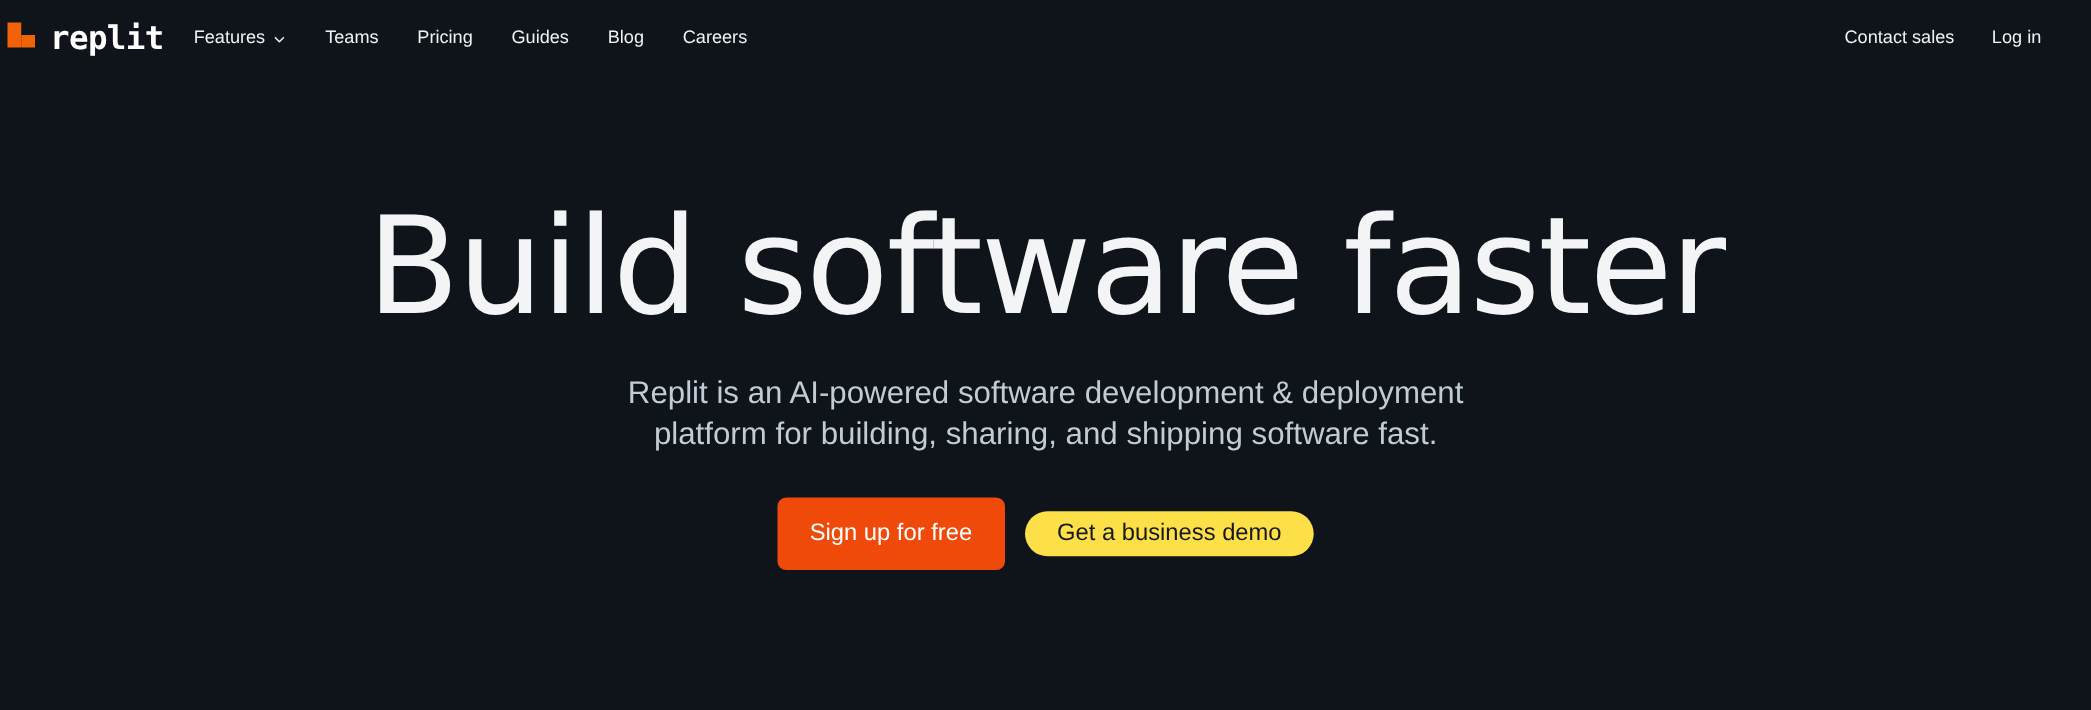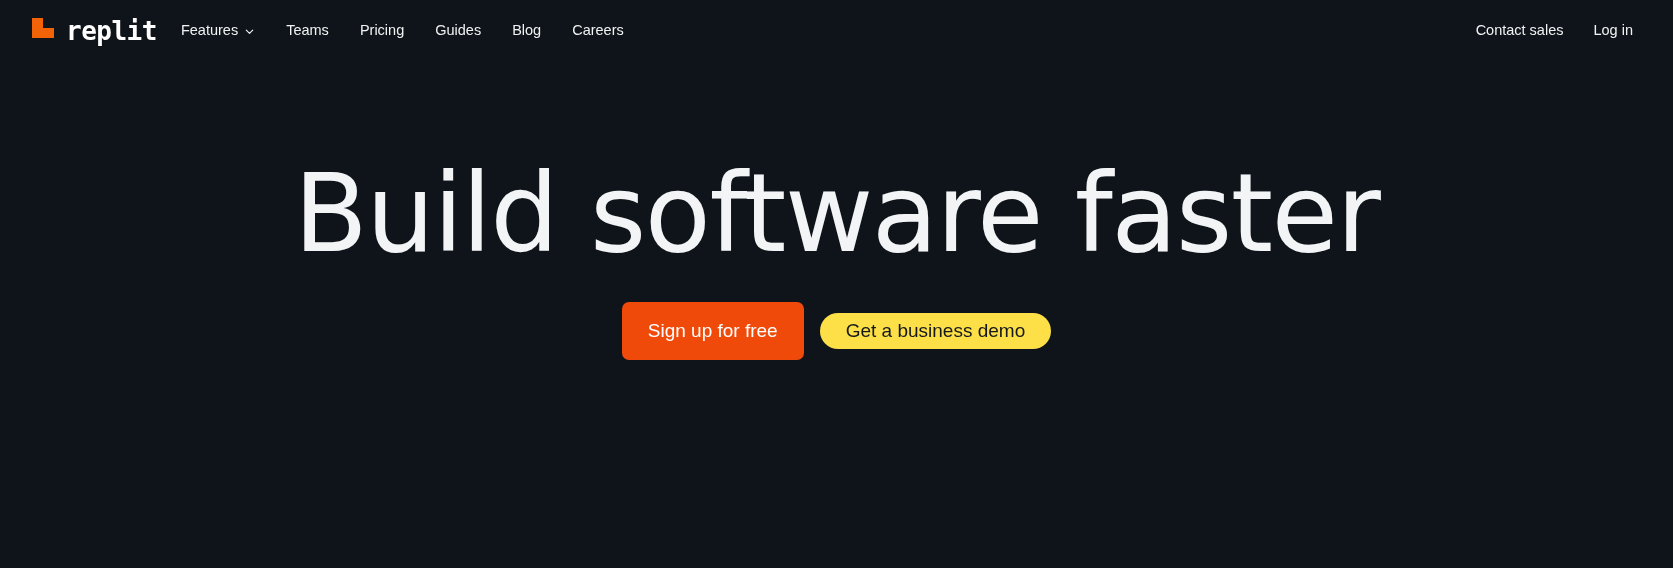--- a/index.html
+++ b/index.html
@@ -27,21 +27,21 @@
   }
 
   
   .navbar {
     position: absolute;
     top: 0; left: 0;
     width: 1673px;
     height: 60px;
     display: flex;
     align-items: center;
-    padding: 0 22px 0 30px;
+    padding: 0 22px 0 4px;
     background: #0e1419;
     z-index: 10;
   }
 
   .nav-left {
     display: flex;
     align-items: center;
     gap: 0px;
   }
 
@@ -272,20 +272,24 @@
         <span>Log in</span>
       </a>
 
     </div>
   </nav>
 
   <section class="hero">
 
     <h1 class="hero-title">Build software faster</h1>
 
+    <p class="hero-sub">
+      <span>Replit is an AI-powered software development &amp; deployment platform for</span>
+      <span>building, sharing, and shipping software fast.</span>
+    </p>
 
     <div class="hero-cta">
       <button class="btn-primary">Sign up for free</button>
 
       <button class="btn-secondary">Get a business demo</button>
     </div>
   </section>
 
 </div>
 

